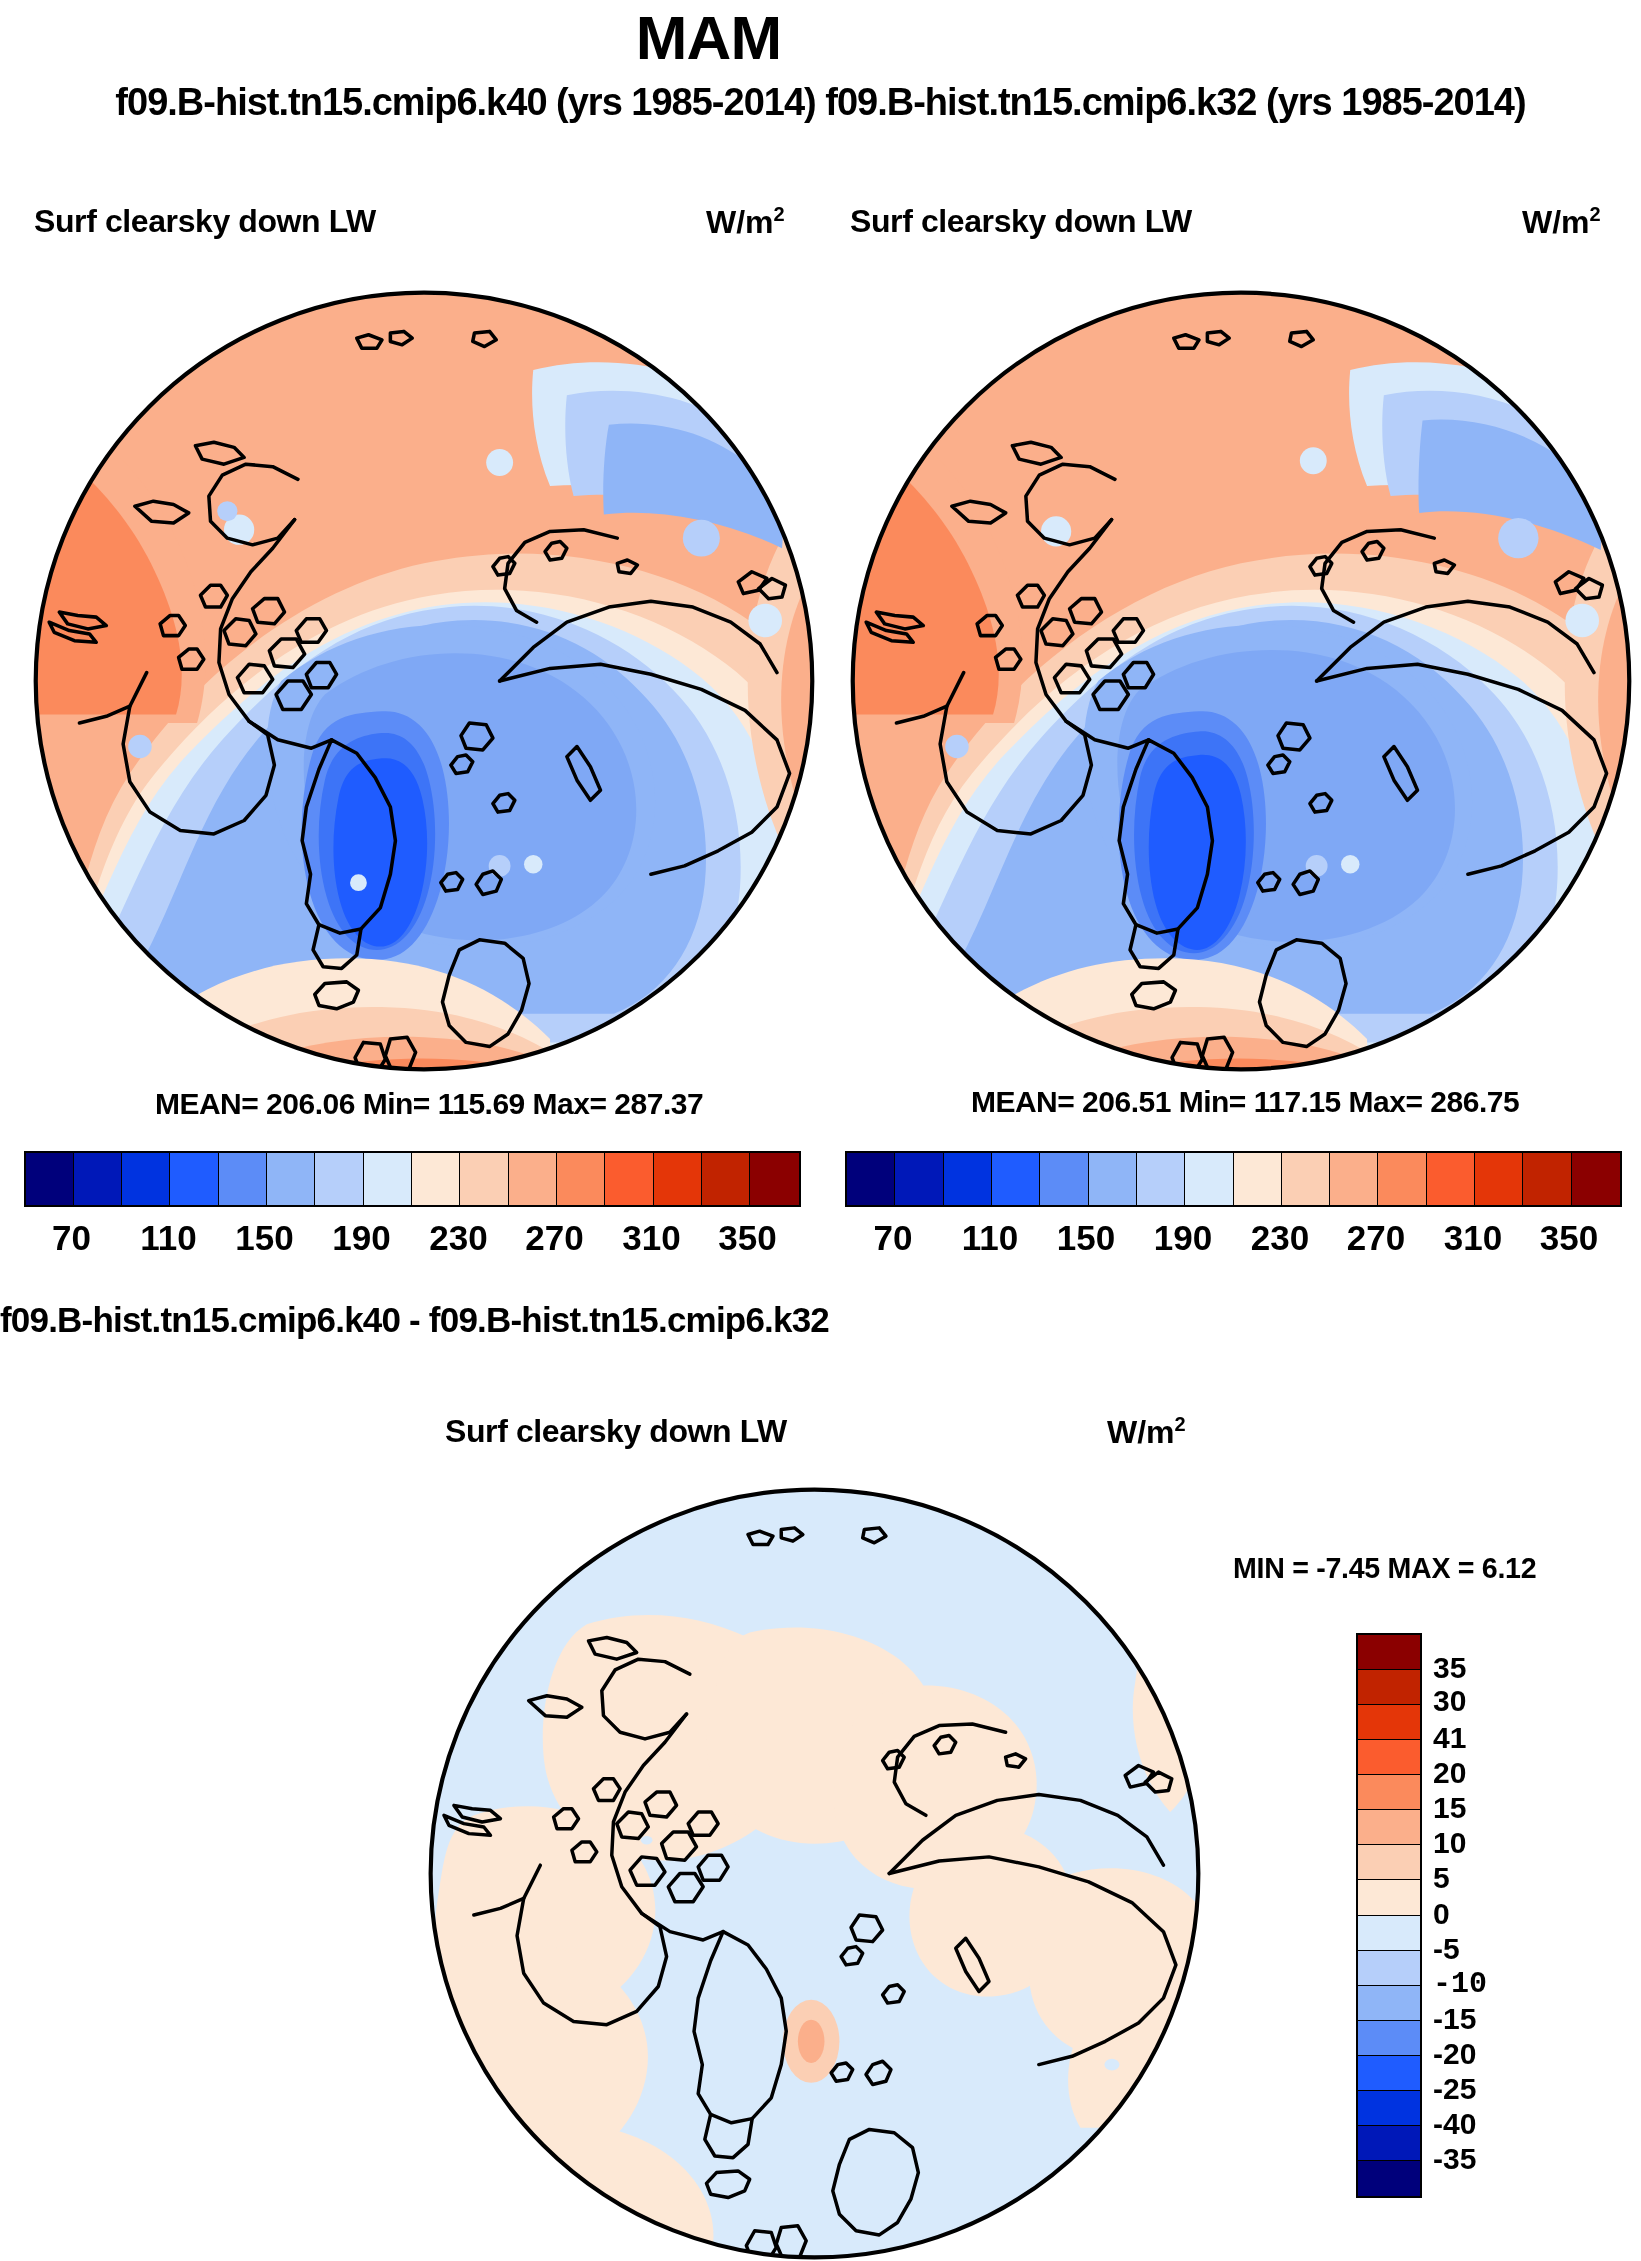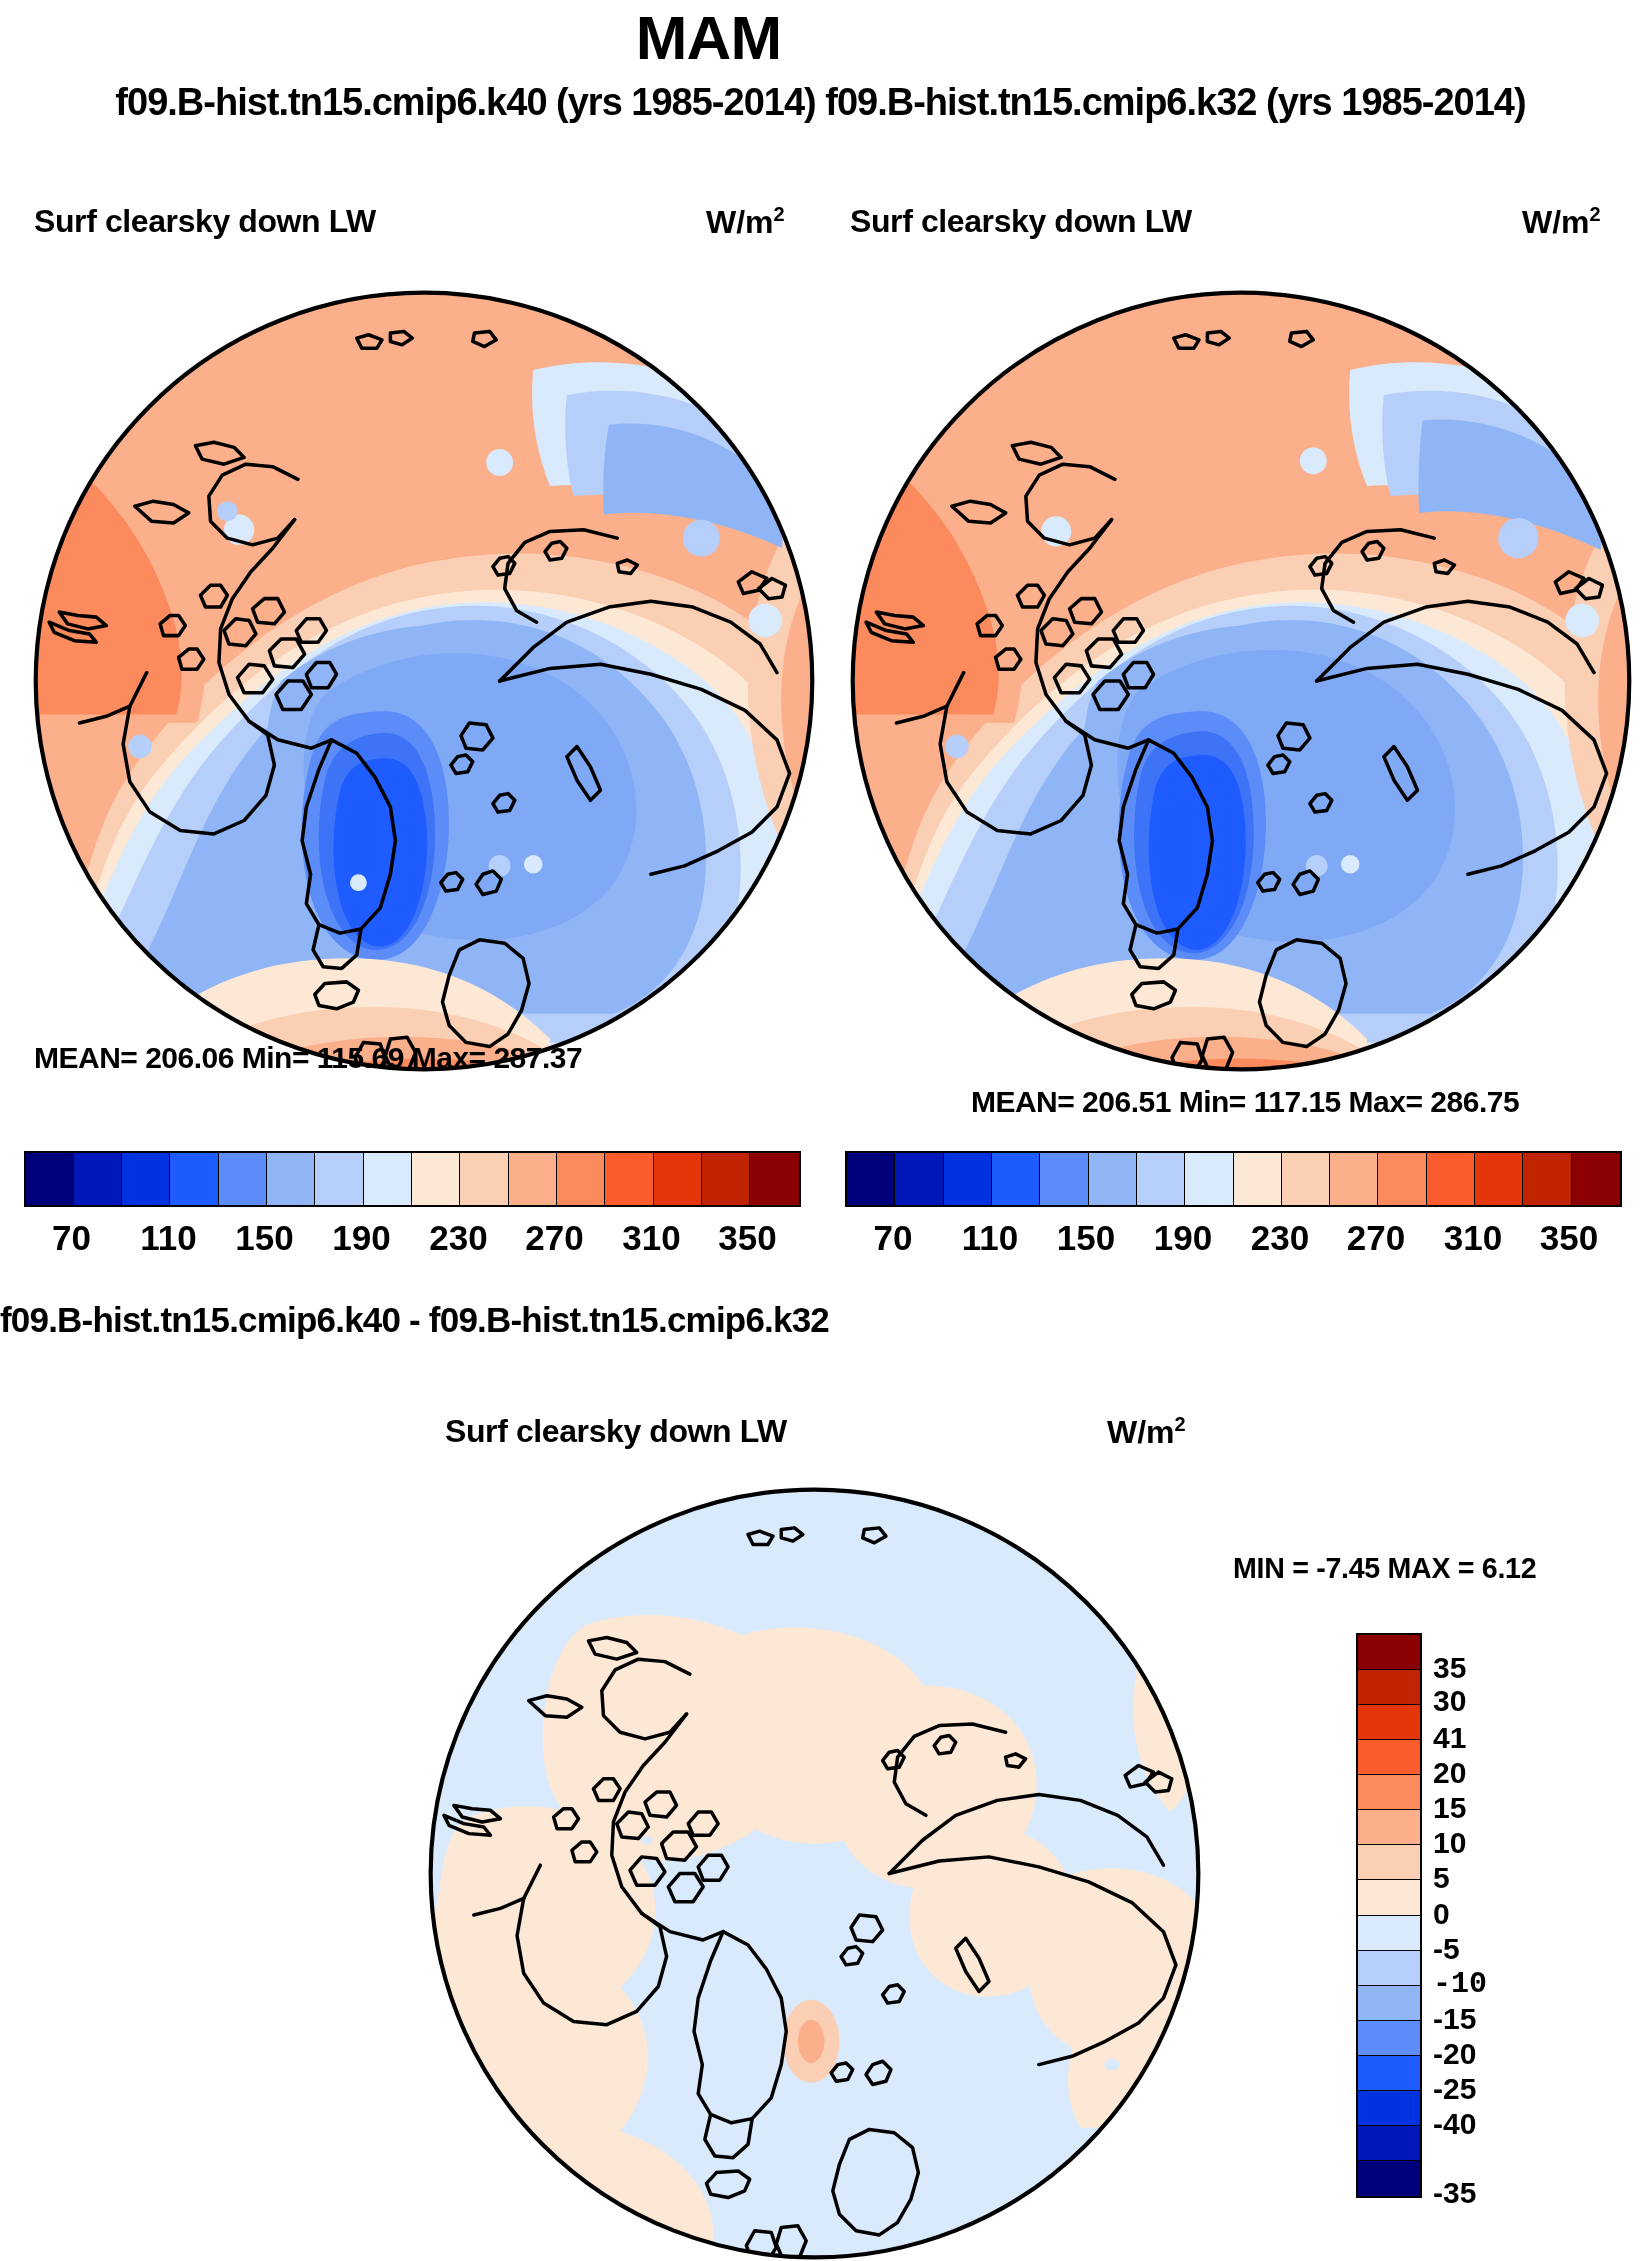--- a/index.html
+++ b/index.html
@@ -181,21 +181,21 @@
       <circle cx="600" cy="688" r="11" fill="#D8EAFB"></circle>
 
       <g fill="none" stroke="#000" stroke-width="4.2" stroke-linejoin="round" stroke-linecap="round">
         <use href="#coastPaths"></use>
       </g>
     </g>
     <circle cx="470" cy="470" r="462" fill="none" stroke="#000" stroke-width="5"></circle>
   </svg>
 </div>
 
-<div class="abs stats" style="top:1041px;left:34px;width:790px;text-align:left;">MEAN= 206.06  Min= 115.69  Max= 287.37</div>
+<div class="abs stats" style="top:1087px;left:34px;width:790px;text-align:center;">MEAN= 206.06  Min= 115.69  Max= 287.37</div>
 
 <div class="cbar-h" id="cbar-left" style="top:1151px;left:23.5px;width:773px;height:52px;">
     <div class="cell" style="background: rgb(0, 0, 123); width: 6.25%;"></div>
     <div class="cell" style="background: rgb(0, 24, 184); width: 6.25%;"></div>
     <div class="cell" style="background: rgb(0, 51, 224); width: 6.25%;"></div>
     <div class="cell" style="background: rgb(31, 92, 255); width: 6.25%;"></div>
     <div class="cell" style="background: rgb(92, 140, 247); width: 6.25%;"></div>
     <div class="cell" style="background: rgb(143, 181, 247); width: 6.25%;"></div>
     <div class="cell" style="background: rgb(182, 207, 250); width: 6.25%;"></div>
     <div class="cell" style="background: rgb(216, 234, 251); width: 6.25%;"></div>
@@ -387,15 +387,15 @@
     <span style="top: 175px;">15</span>
     <span style="top: 210px;">10</span>
     <span style="top: 245px;">5</span>
     <span style="top: 281px;">0</span>
     <span style="top: 316px;">-5</span>
     <span style="top: 351px; font-family: Liberation Mono, monospace;">-10</span>
     <span style="top: 386px;">-15</span>
     <span style="top: 421px;">-20</span>
     <span style="top: 456px;">-25</span>
     <span style="top: 491px;">-40</span>
-    <span style="top: 526px; margin-top: 34px;">-35</span>
+    <span style="top: 526px;">-35</span>
   </div>
 
 
 </body></html>

